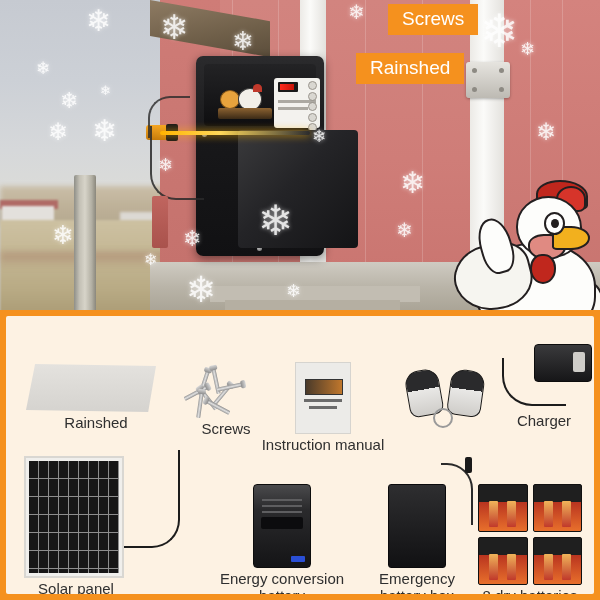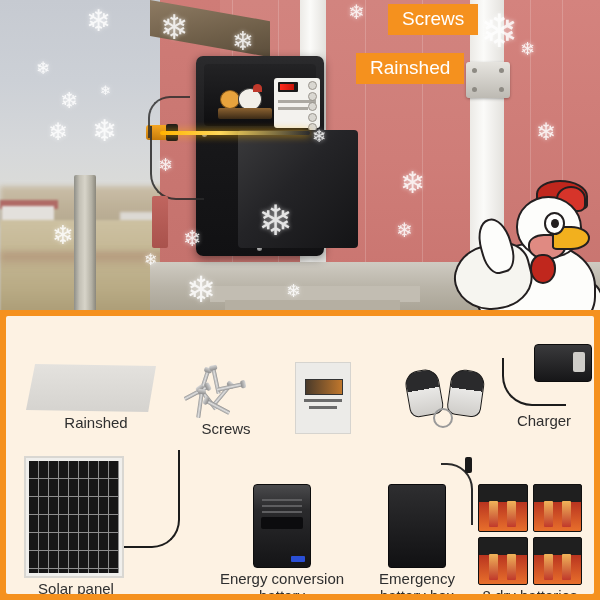--- a/index.html
+++ b/index.html
@@ -355,20 +355,21 @@
         </div>
         <div class="cap">Screws</div>
       </div>
 
       <div class="item" style="left:252px;top:46px;width:130px">
         <div class="manual-img" style="margin:0 auto">
           <div class="manual-pic"></div>
             <div class="manual-t1"></div>
             <div class="manual-t2"></div>
         </div>
+        <div class="cap">Instruction manual</div>
       </div>
 
       <div class="item" style="left:372px;top:52px;width:134px">
         <div class="remotes-img" style="margin:0 auto">
           <i class="remote" style="left:8px;transform:rotate(-10deg)"></i>
           <i class="remote" style="left:50px;transform:rotate(8deg)"></i>
           <i class="ring"></i>
         </div>
       </div>
 

